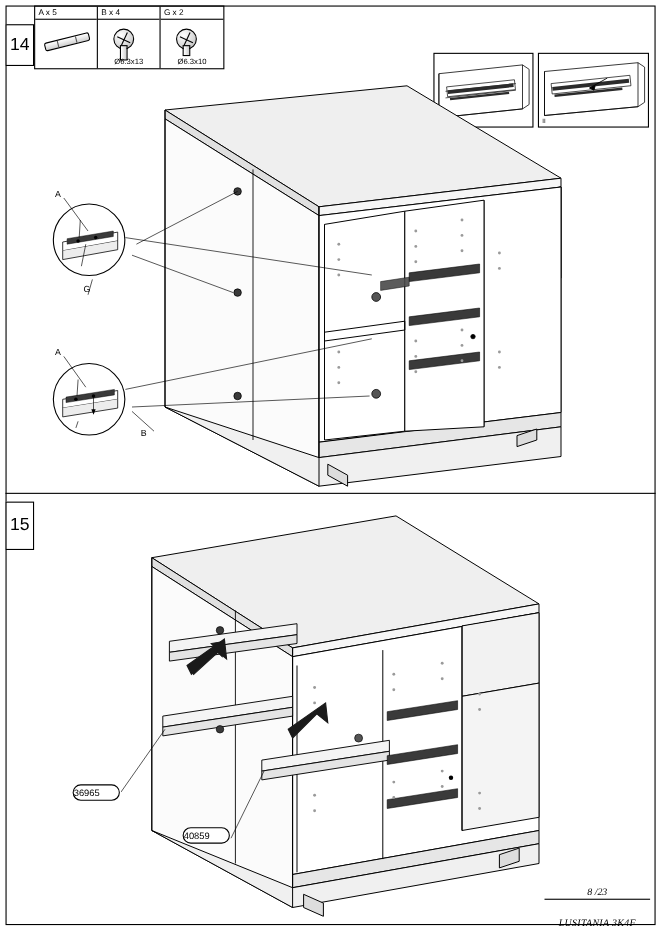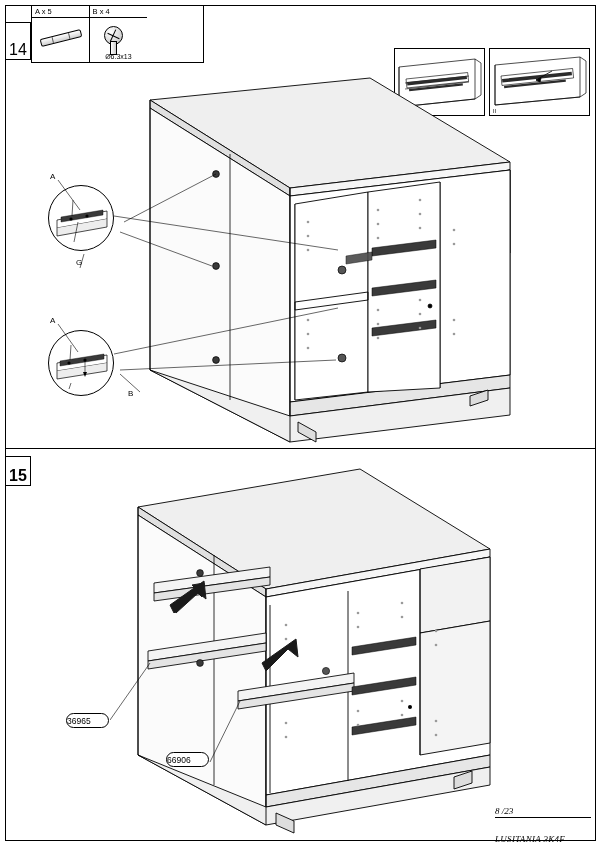--- a/index.html
+++ b/index.html
@@ -26,27 +26,27 @@
     height: 836px;
     border: 1px solid #000;
     box-sizing: border-box;
   }
   
   .step-box {
     position: absolute;
     border: 1px solid #000;
     box-sizing: border-box;
     display: flex;
-    align-items: flex-end;
+    align-items: center;
     justify-content: center;
     font-size: 16px;
     background: #fff;
   }
   #step14-box { left: 5px;  top: 22px;  width: 26px; height: 38px; }
-  #step15-box { left: 5px;  top: 456px; width: 26px; height: 30px; font-weight: bold; }
+  #step15-box { left: 5px;  top: 456px; width: 26px; height: 44px; }
 
   
   #legend {
     position: absolute;
     left: 31px;
     top: 5px;
     width: 173px;
     height: 58px;
     border: 1px solid #000;
     box-sizing: border-box;
@@ -176,20 +176,21 @@
   }
   #bubble-36965 { left: 66px;  top: 713px; width: 43px; }
   #bubble-36968 { left: 166px; top: 752px; width: 43px; }
 
   
   #footer {
     position: absolute;
     left: 495px;
     top: 806px;
     width: 96px;
+    text-align: center;
     font-family: "Liberation Serif", serif;
     font-size: 9px;
     font-style: italic;
   }
   #footer .pg { border-bottom: 1px solid #000; padding-bottom: 1px; display: block; }
   #footer .model { letter-spacing: 0.3px; margin-top: 16px; display: block; }
 
   svg { display: block; }
 </style>
 </head>
@@ -214,20 +215,28 @@
 
     <div class="legend-cell">
       <div class="legend-head">B x 4</div>
       <div class="legend-body">
         <div class="screw"></div>
         <div class="screw-shaft"></div>
         <div class="legend-sub">Ø6.3x13</div>
       </div>
     </div>
 
+    <div class="legend-cell">
+      <div class="legend-head">G x 2</div>
+      <div class="legend-body">
+        <div class="screw"></div>
+        <div class="screw-shaft short"></div>
+        <div class="legend-sub">Ø6.3x10</div>
+      </div>
+    </div>
   </div>
 
   <div class="detail-frame" id="detail-i">
     <svg width="91" height="68" viewBox="0 0 91 68">
       <g fill="none" stroke="#000" stroke-width="0.7">
         <path d="M4 18 L80 10 L86 14 L86 46 L80 50 L4 58 Z" fill="#fff"></path>
         <path d="M4 18 L4 58"></path>
         <path d="M80 10 L80 50 L4 58"></path>
         <path d="M10 34 L74 27" stroke-width="0.6"></path>
         <path d="M10 40 L74 33" stroke-width="0.6"></path>
@@ -513,20 +522,20 @@
     <g stroke="#000" stroke-width="0.6" fill="none">
       <path d="M0 265 L40 208"></path>
       <path d="M100 307 L130 246"></path>
     </g>
   </svg>
 
   <div class="bubble" id="bubble-36965">
     <span>36965</span>
   </div>
   <div class="bubble" id="bubble-36968">
-    <span>66906</span>
+    <span>40859</span>
   </div>
 
   <div id="footer">
     <span class="pg">8 /23</span>
     <span class="model">LUSITANIA 3K4F</span>
   </div>
 </div>
 
 </body></html>

